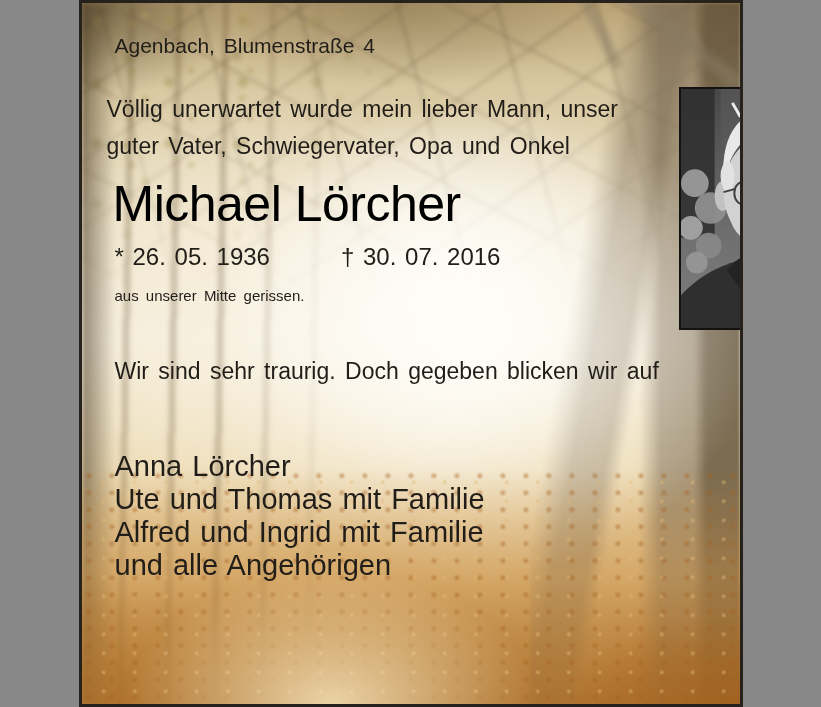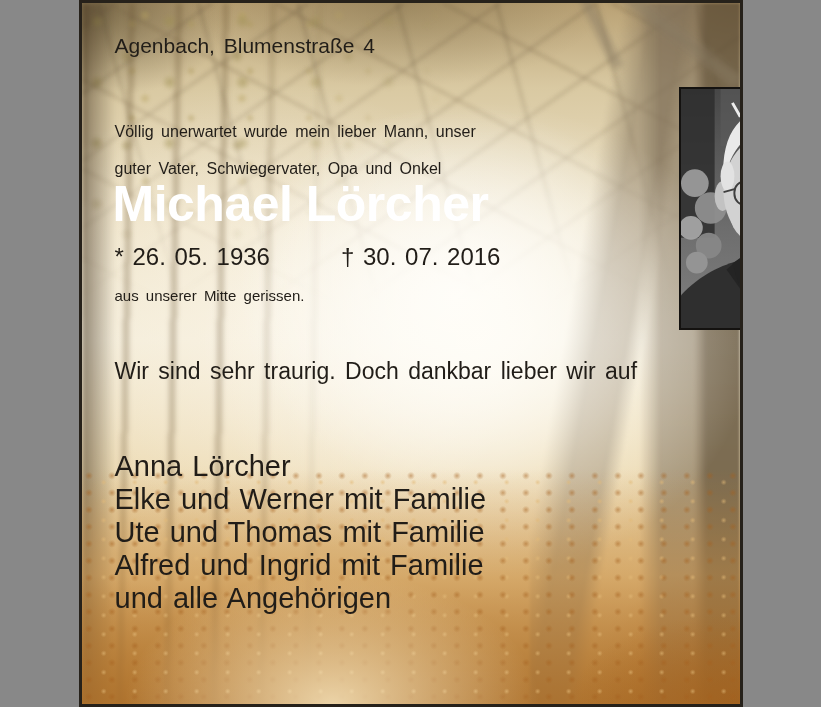--- a/index.html
+++ b/index.html
@@ -82,22 +82,22 @@
   }
   
   .photo{
     position:absolute;left:597px;top:84px;width:183px;height:243px;
     border:2px solid #141210;background:#5a5a5a;
   }
   .photo svg{display:block;width:100%;height:100%;}
   
   .t{position:absolute;white-space:nowrap;}
   .address{left:33px;top:31px;font-size:21px;word-spacing:3px;}
-  .intro{left:33px;top:88px;font-size:16px;line-height:37px;word-spacing:3px;margin-top:22px;}
-  .name{left:31px;top:172px;font-size:50px;font-weight:700;letter-spacing:-.5px;color:#ffffff;}
+  .intro{left:25px;top:88px;font-size:23px;line-height:37px;word-spacing:3px;}
+  .name{left:31px;top:172px;font-size:50px;font-weight:400;letter-spacing:-.5px;color:#000000;}
   .dates{left:33px;top:240px;font-size:24px;word-spacing:2px;}
   .dates .death{margin-left:71px;}
   .loss{left:33px;top:284px;font-size:15px;word-spacing:3px;}
   .grief{left:33px;top:350px;font-size:23px;line-height:37px;word-spacing:3px;}
   .mourners{left:33px;top:447px;font-size:29px;line-height:33px;word-spacing:2px;}
   .funeral{left:33px;top:623px;font-size:23px;line-height:34px;word-spacing:3px;}
 </style>
 </head>
 <body>
 
@@ -190,25 +190,24 @@
 
   <div class="t name">Michael Lörcher</div>
 
   <div class="t dates">
     <span><span>*</span> <span>26. 05. 1936</span></span><span class="death"><span>†</span> <span>30. 07. 2016</span></span>
   </div>
 
   <div class="t loss">aus unserer Mitte gerissen.</div>
 
   <div class="t grief">
-    <div>Wir sind sehr traurig. Doch dankbar lieber wir auf</div>
+    <div>Wir sind sehr traurig. Doch gegeben blicken wir auf</div>
   </div>
 
   <div class="t mourners">
     <div>Anna Lörcher</div>
-    <div>Elke und Werner mit Familie</div>
     <div>Ute und Thomas mit Familie</div>
     <div>Alfred und Ingrid mit Familie</div>
     <div>und alle Angehörigen</div>
   </div>
 
 
 </div>
 
 </body></html>

